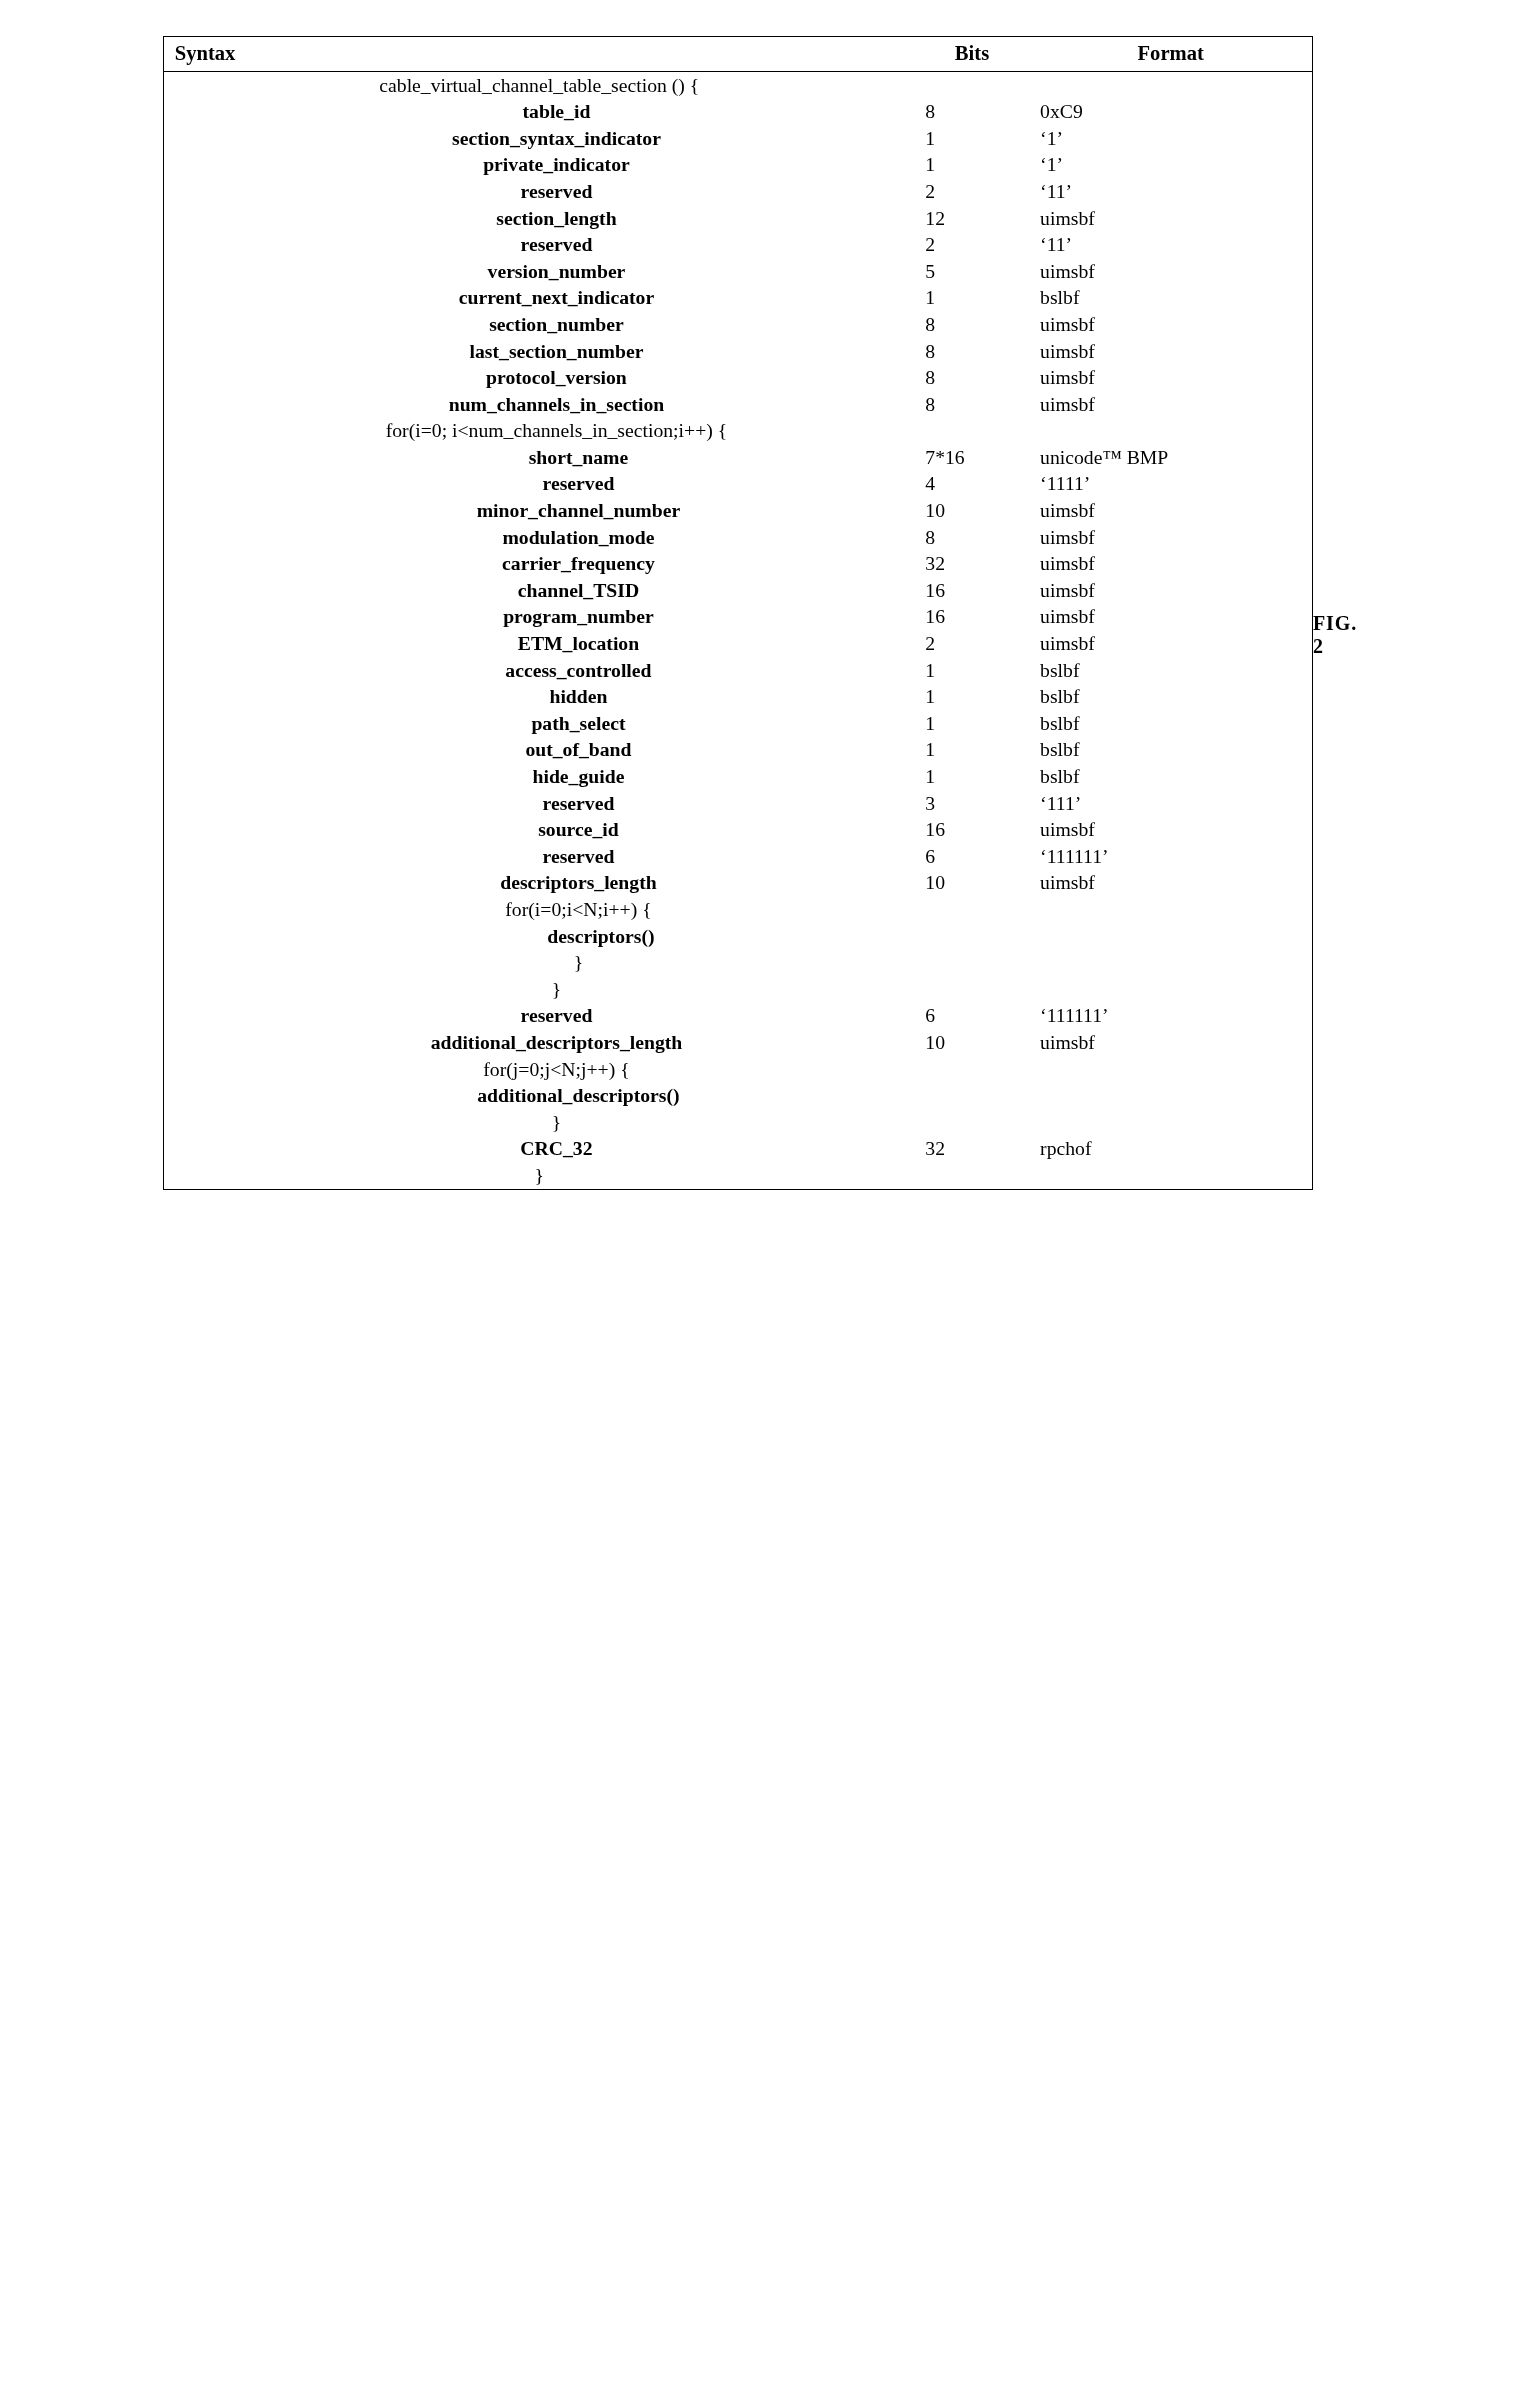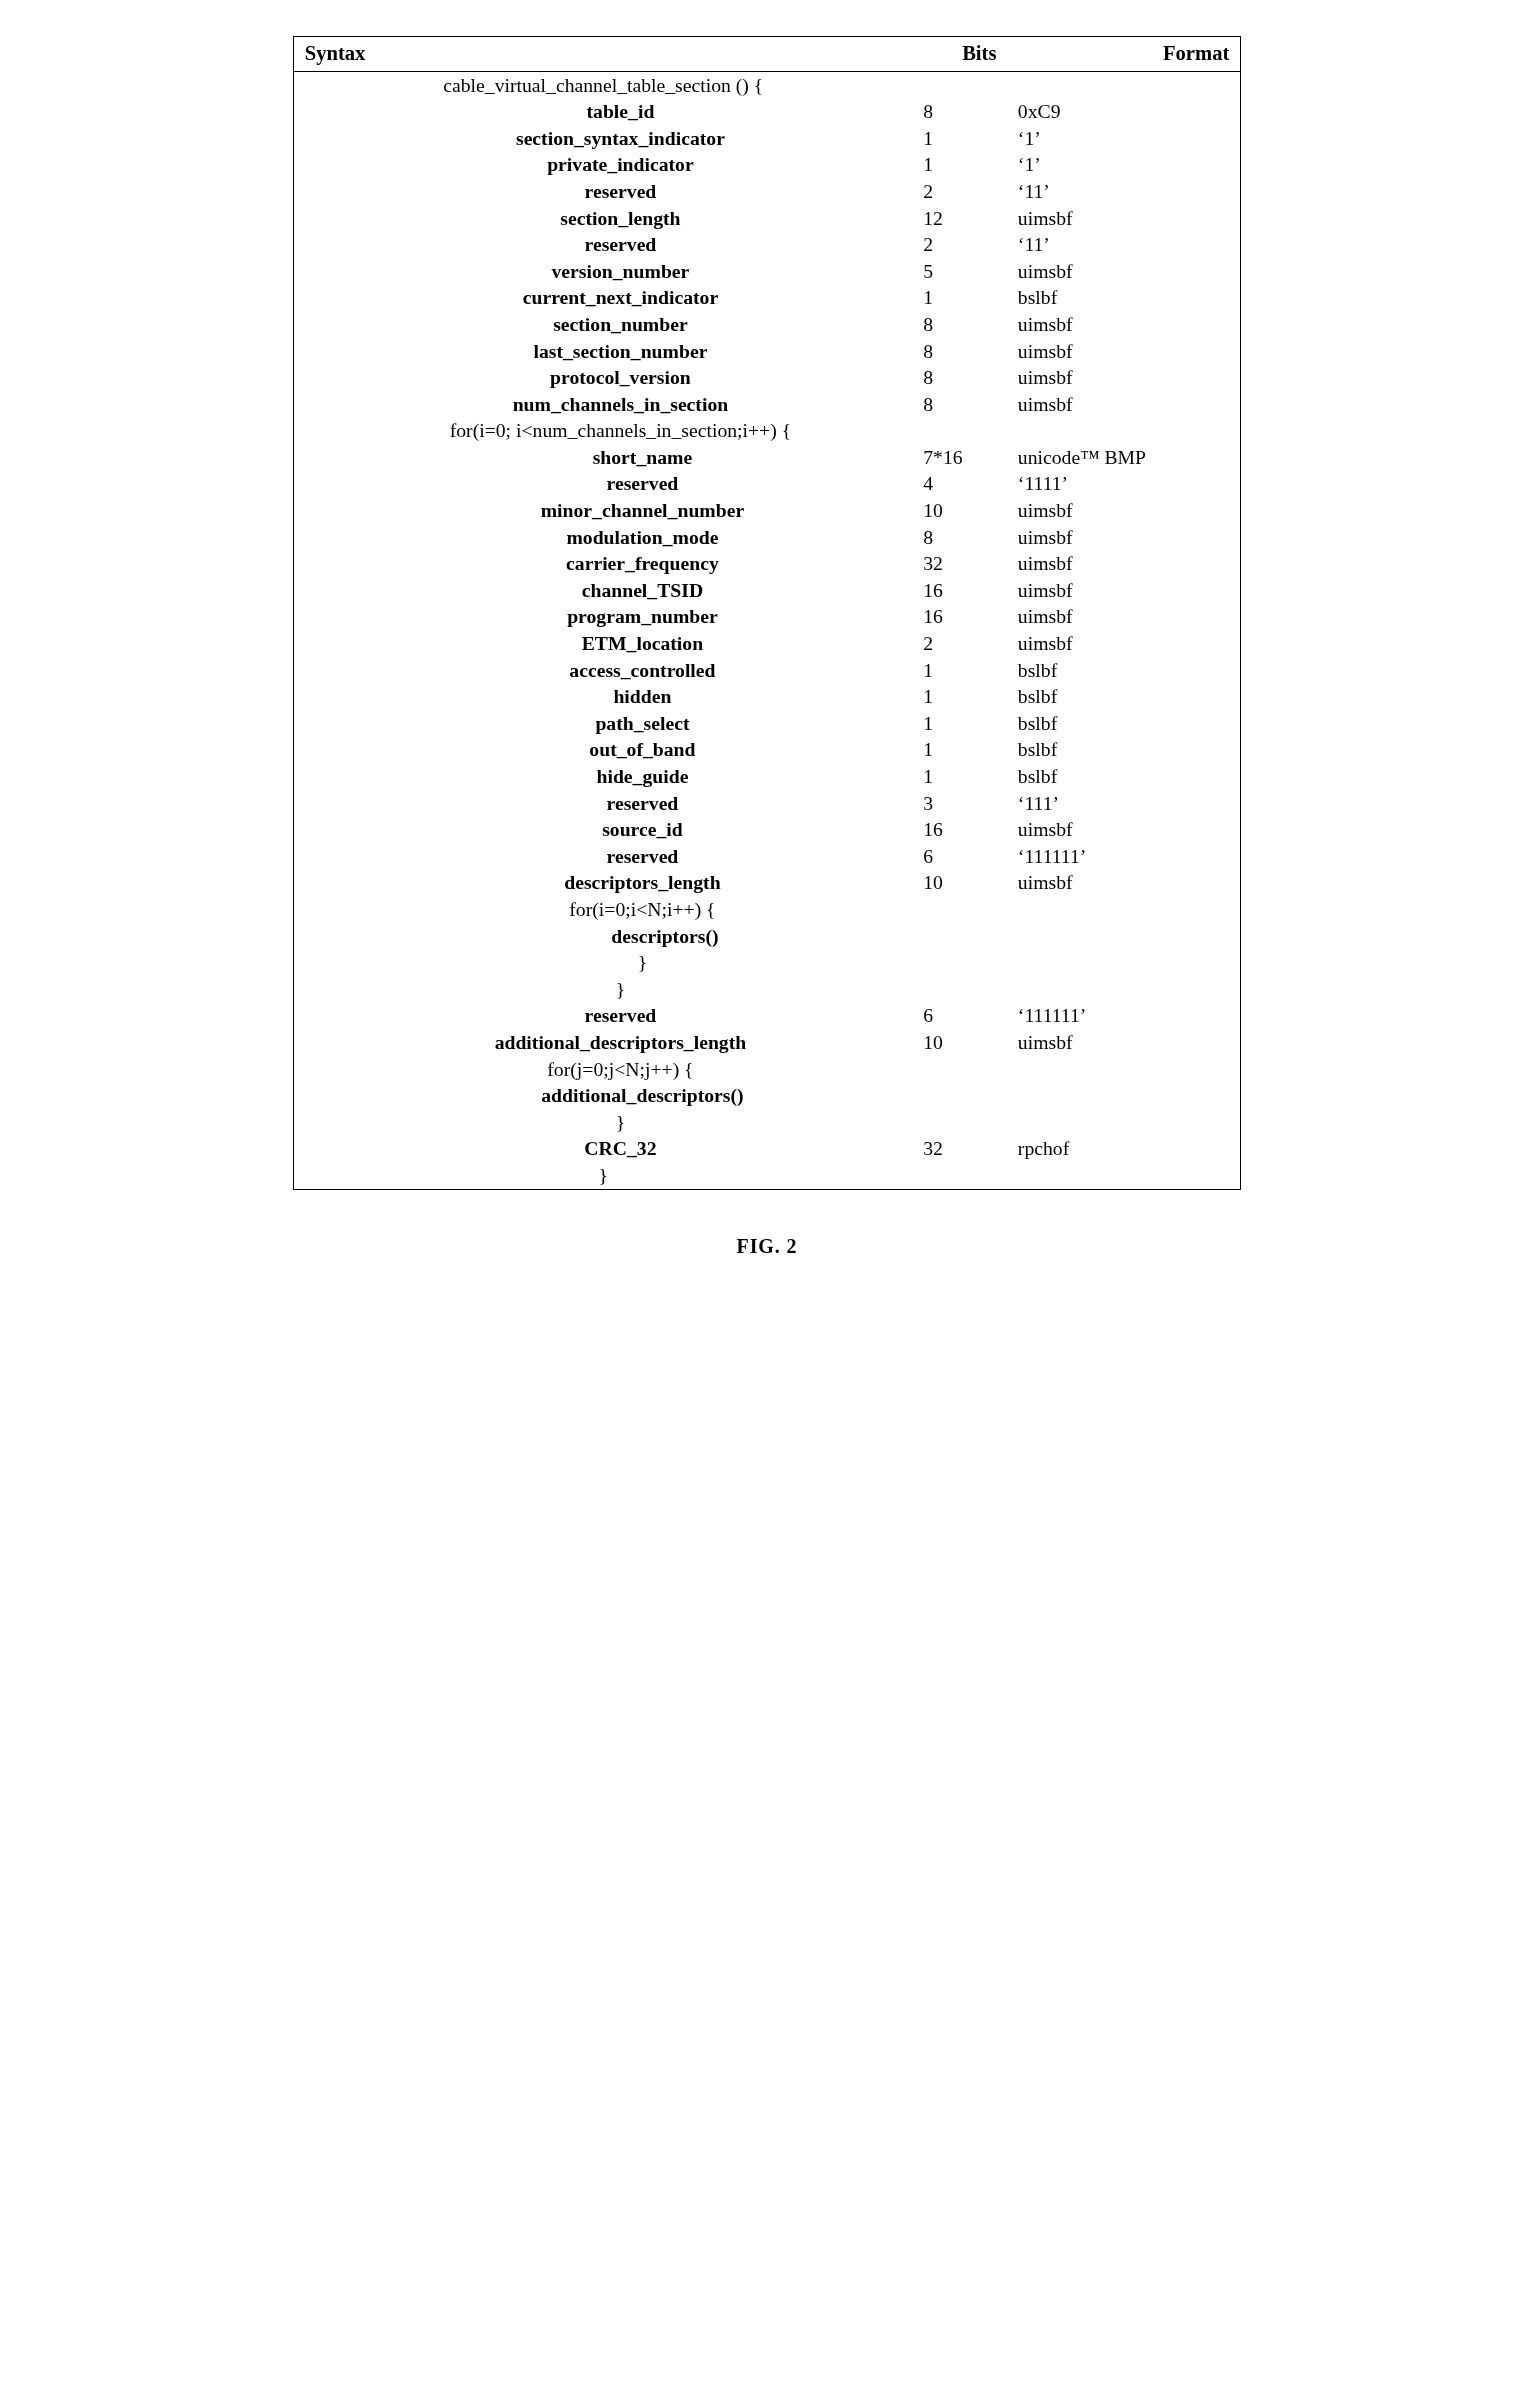--- a/index.html
+++ b/index.html
@@ -13,23 +13,23 @@
       font-family: 'Times New Roman', Times, serif;
       display: flex;
       flex-direction: column;
       align-items: center;
       padding: 36px 18px 54px 18px;
       min-height: 2401px;
       width: 1534px;
     }
 
     .page-container {
-      width: 948px;
+      width: 1208px;
       display: flex;
-      flex-direction: column;
+      flex-direction: row;
       align-items: center;
     }
 
     .table-wrapper {
       width: 100%;
       border: 1.8px solid #000;
     }
 
     table {
       width: 100%;
@@ -40,21 +40,21 @@
     thead tr th {
       border-bottom: 1.8px solid #000;
       padding: 5.4px 10.7px;
       text-align: left;
       font-weight: bold;
       font-size: 20.6px;
     }
 
     thead tr th:nth-child(2),
     thead tr th:nth-child(3) {
-      text-align: right;
+      text-align: center;
     }
 
     tbody tr td {
       padding: 1.8px 10.7px;
       vertical-align: top;
     }
 
     tbody tr td:nth-child(2),
     tbody tr td:nth-child(3) {
       white-space: nowrap;

